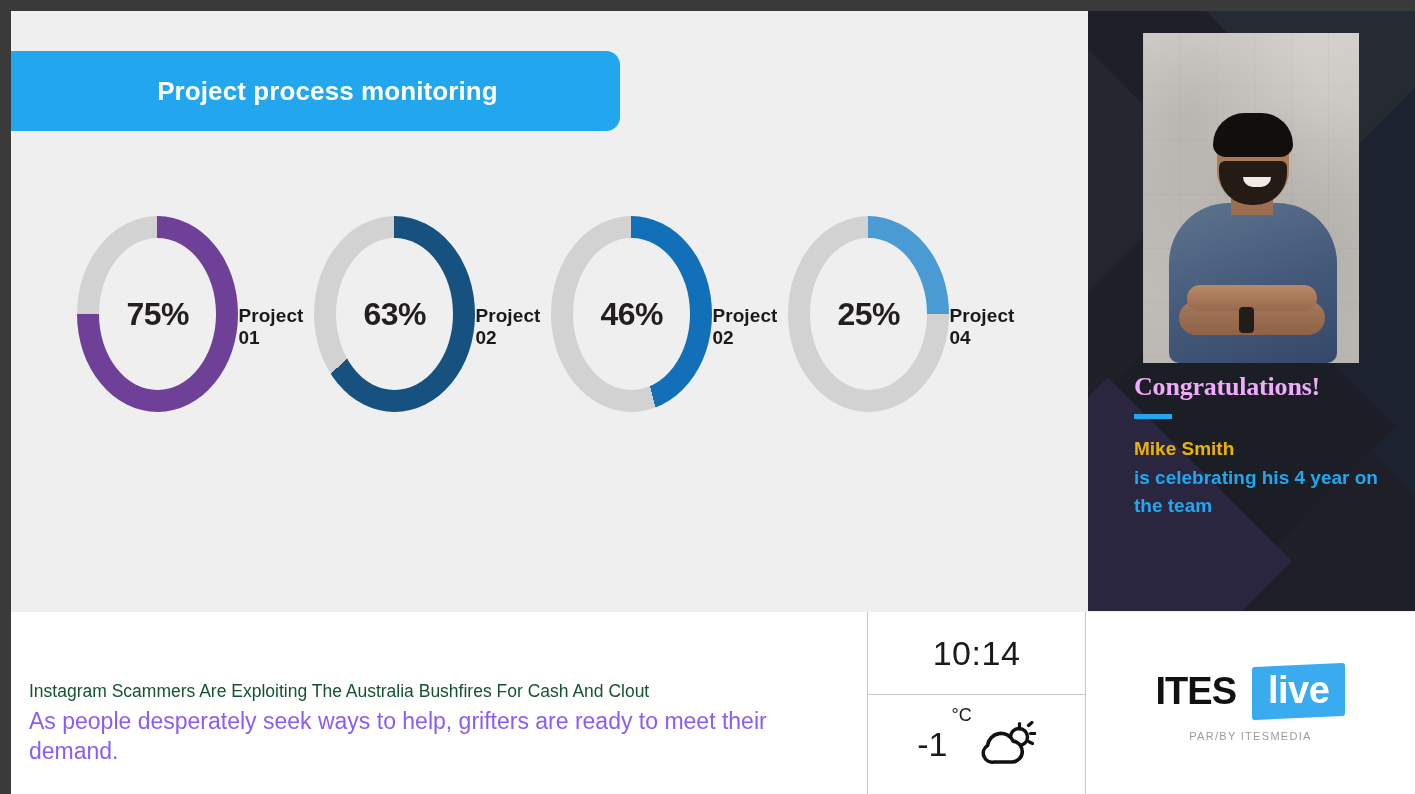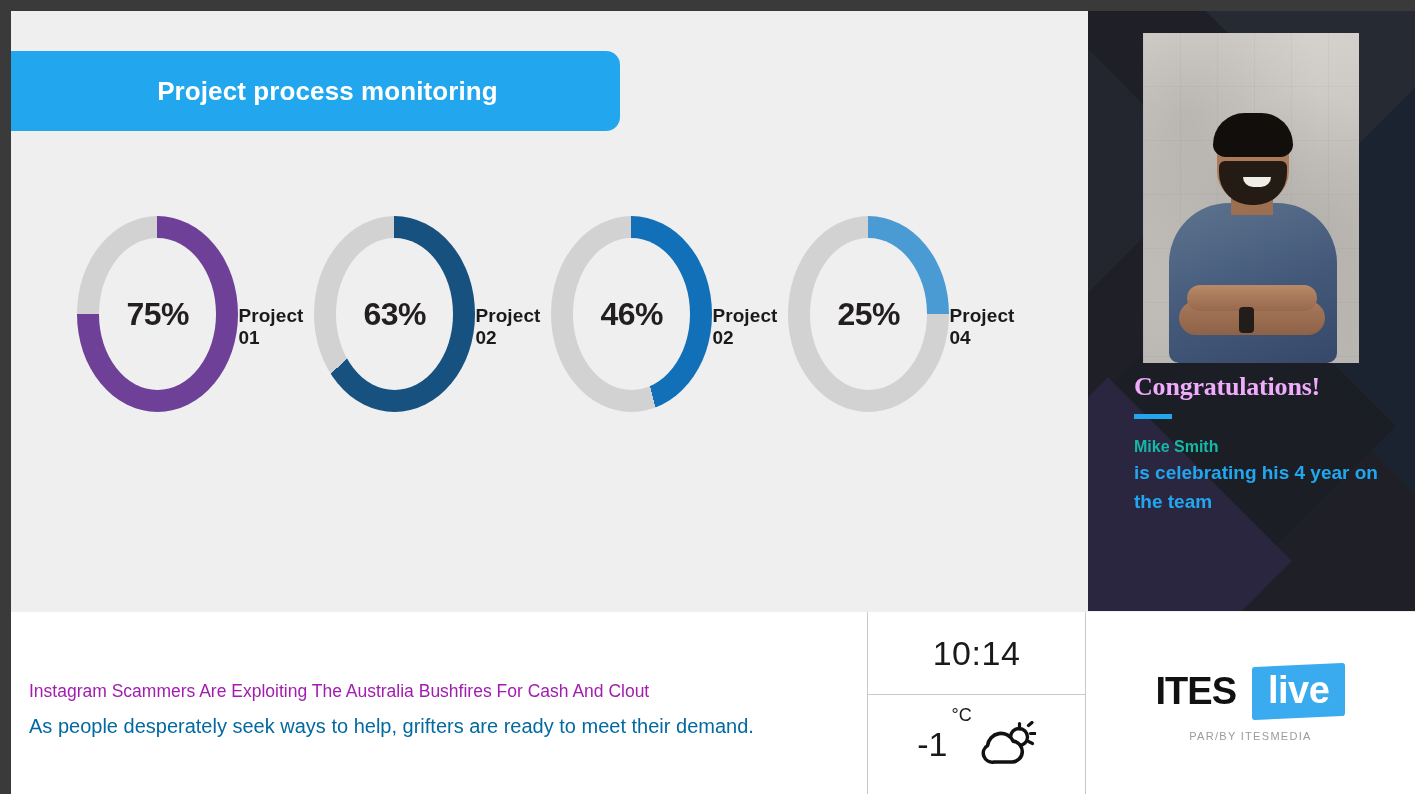--- a/index.html
+++ b/index.html
@@ -285,22 +285,22 @@
     line-height: 1.05;
     font-family: Liberation Serif, serif;
   }
   .congrats-rule {
     width: 38px;
     height: 5px;
     background: #22a7ef;
     margin: 14px 0 16px 0;
   }
   .congrats-name {
-    color: #14b8a6;
-    font-size: 16px;
+    color: #eab308;
+    font-size: 19px;
     font-weight: bold;
     line-height: 1.5;
   }
   .congrats-msg {
     color: #22a7ef;
     font-size: 19px;
     font-weight: bold;
     line-height: 1.5;
   }
 
@@ -322,28 +322,28 @@
     box-sizing: border-box;
   }
   .news-inner {
     position: absolute;
     left: 18px;
     top: 68px;
     width: 810px;
   }
   .news-headline {
     font-size: 17.5px;
-    color: #a21caf;
+    color: #14532d;
     line-height: 1.3;
   }
   .news-sub {
-    font-size: 20px;
-    color: #0369a1;
+    font-size: 23px;
+    color: #8b5cf6;
     line-height: 1.3;
-    margin-top: 10px;
+    margin-top: 4px;
   }
 
   .timeweather-cell {
     width: 218px;
     height: 182px;
     display: flex;
     flex-direction: column;
     border-right: 1px solid #c9c9c9;
     box-sizing: border-box;
   }

